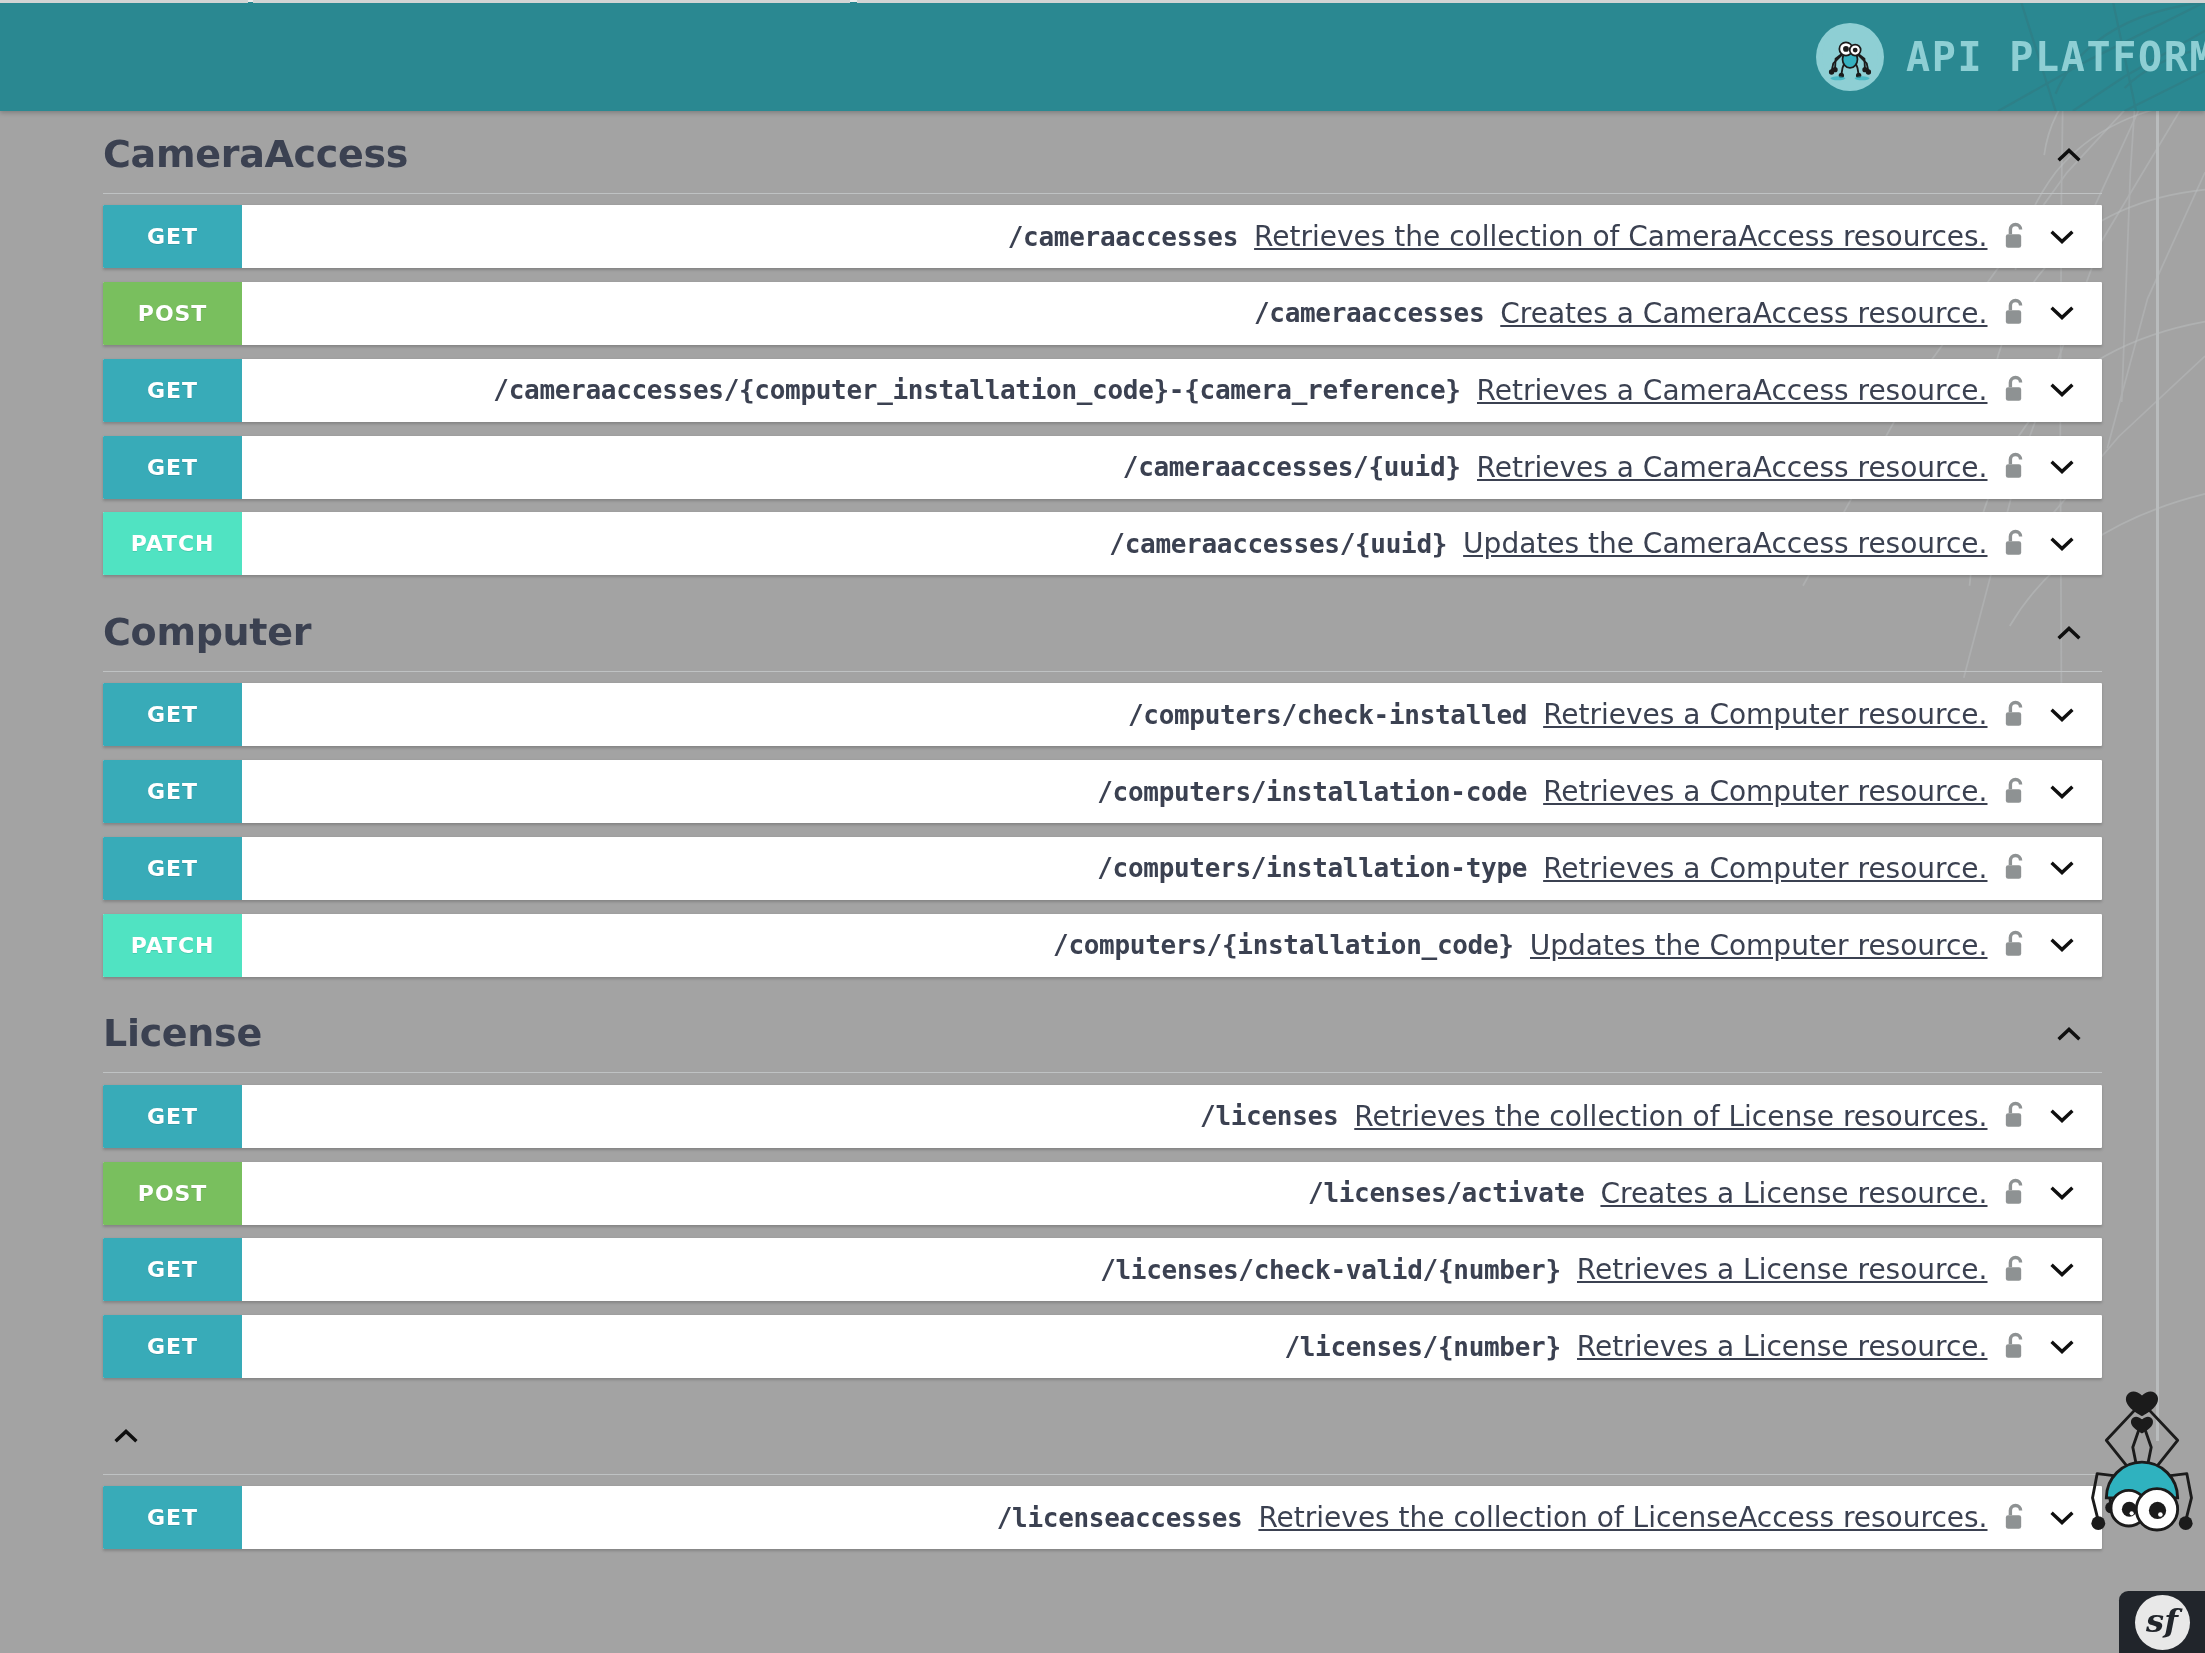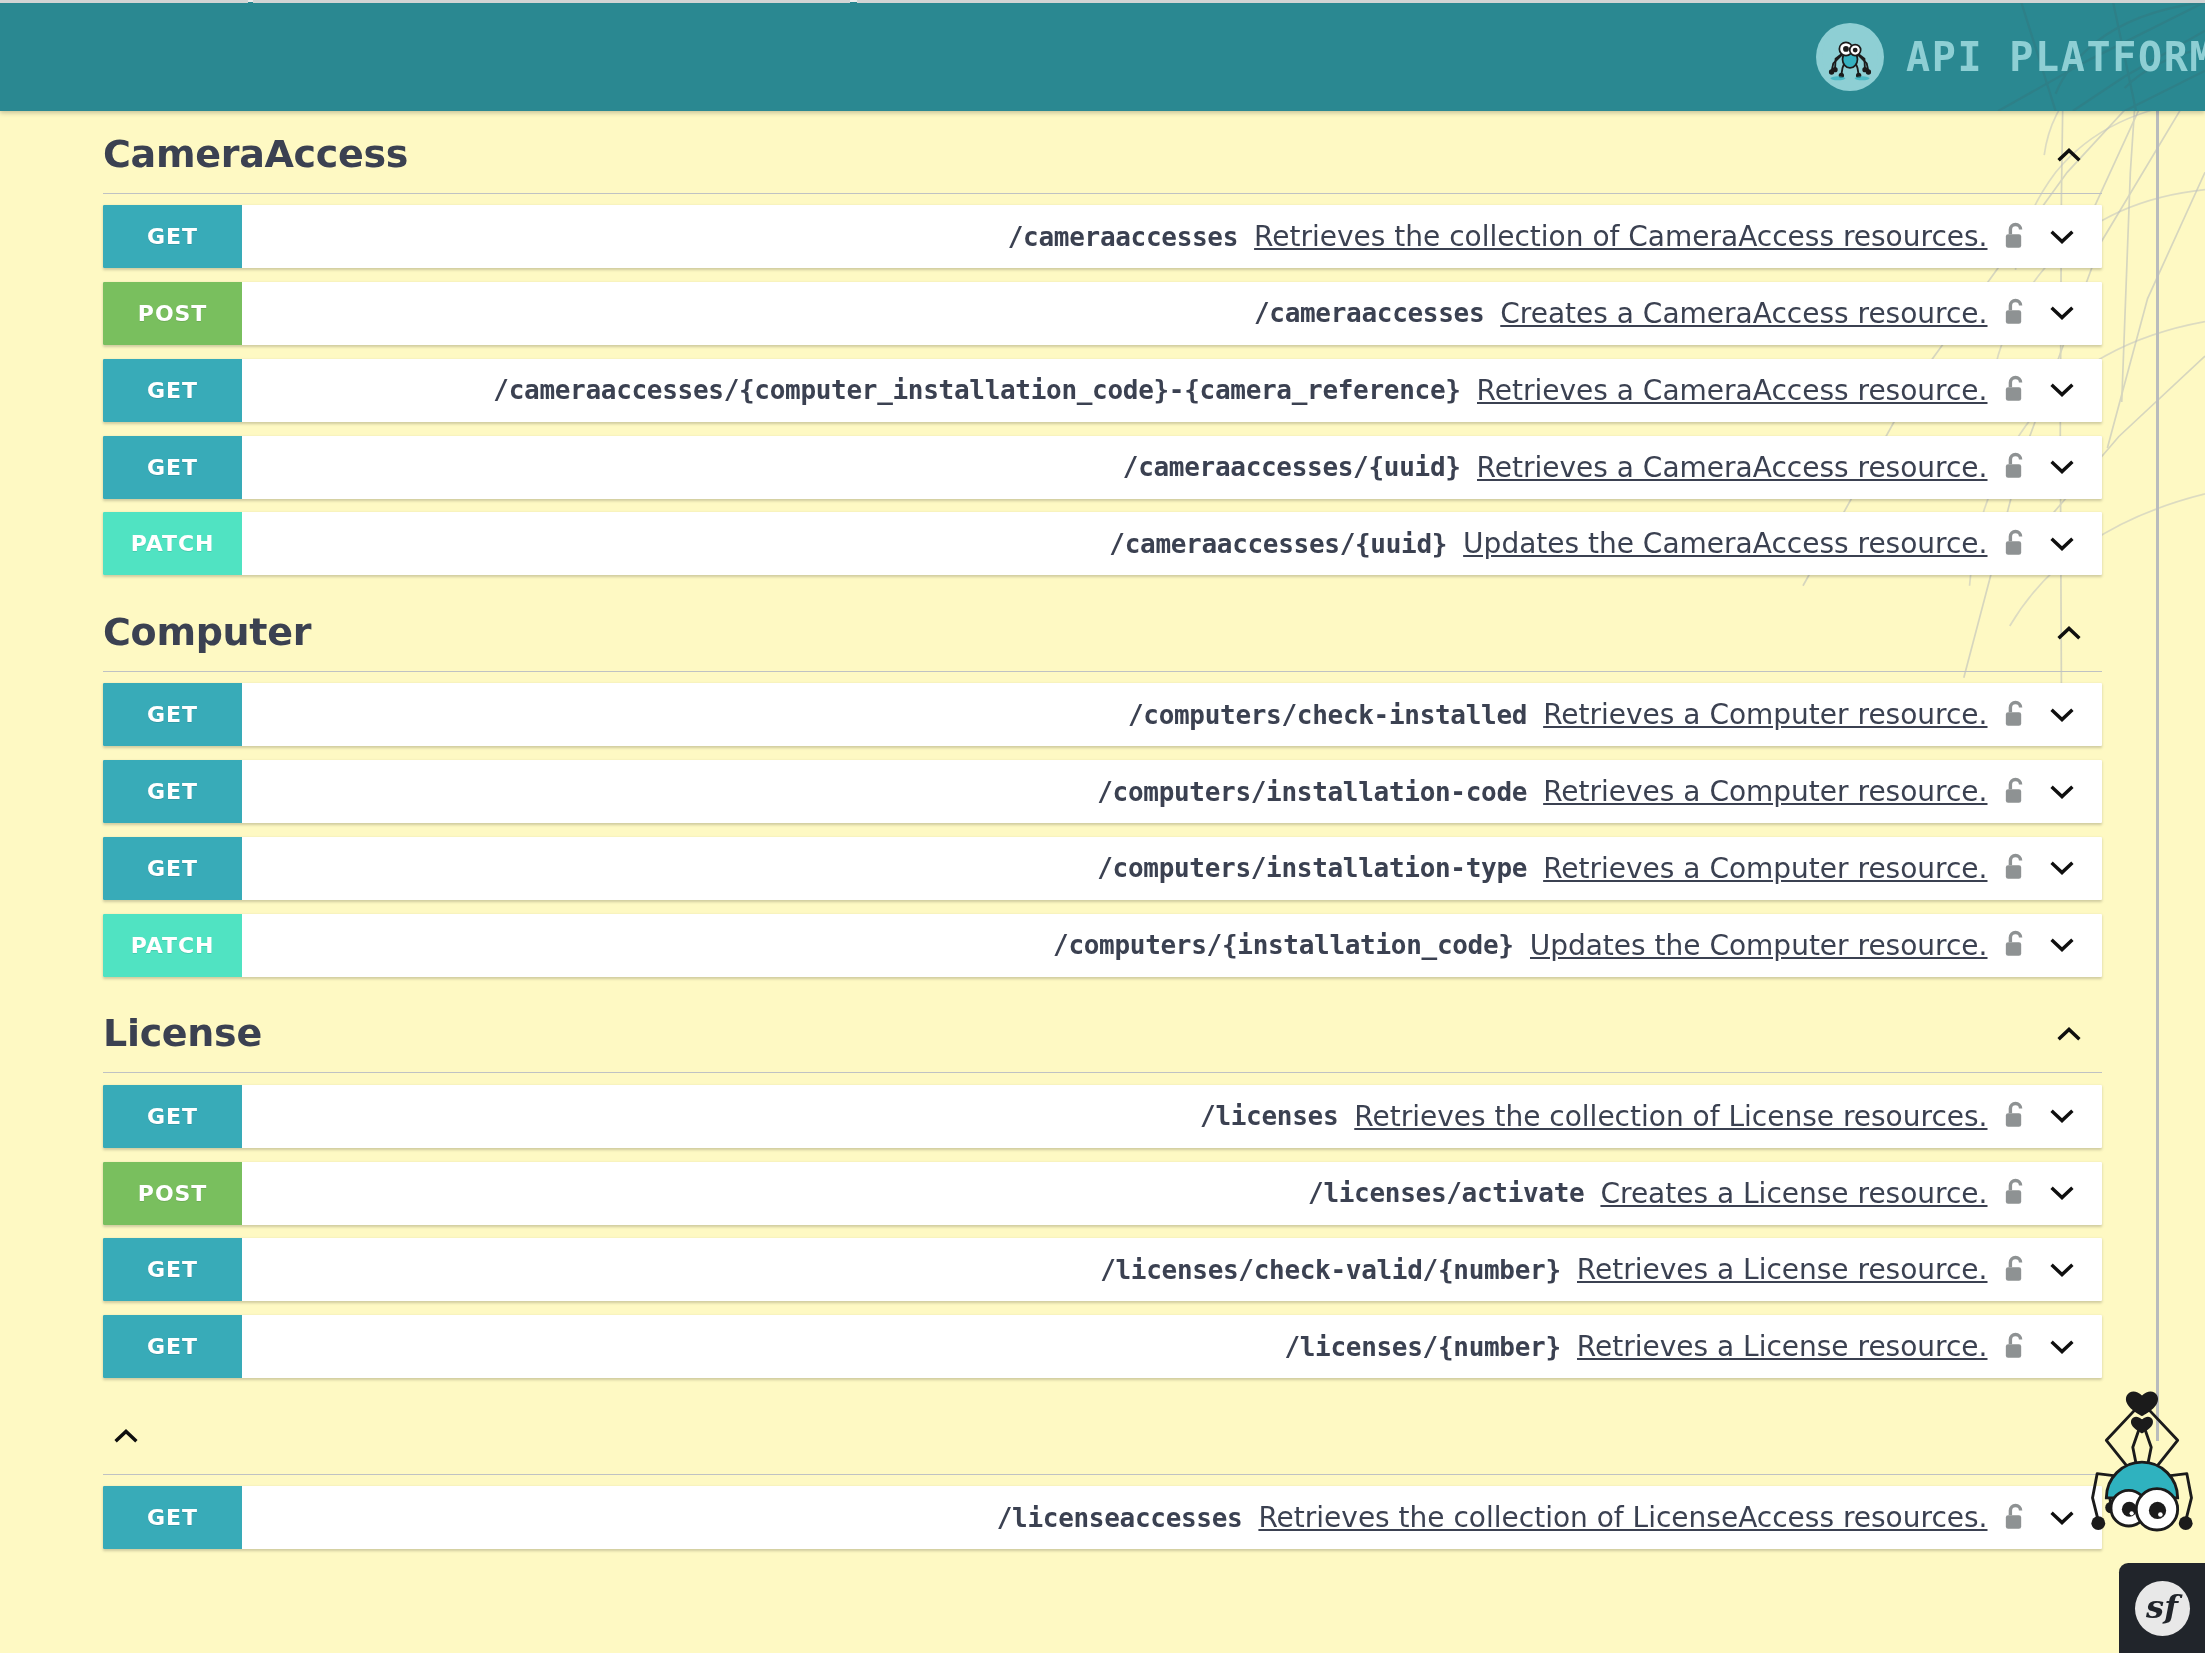--- a/index.html
+++ b/index.html
@@ -10,21 +10,21 @@
     height: 1654px;
     overflow: hidden;
     background: #ededed;
     font-family: "Liberation Sans", sans-serif;
   }
 
   #page {
     position: relative;
     width: 2205px;
     height: 1654px;
-    background: #fef9c3;
+    background: #a3a3a3;
     overflow: hidden;
   }
 
   
   .web-layer {
     position: absolute;
     top: 0; right: 0;
     width: 804px; height: 1654px;
     pointer-events: none;
     z-index: 0;
@@ -207,21 +207,21 @@
     left: 2073px; top: 1385px;
     width: 138px; height: 190px;
     z-index: 9;
     pointer-events: none;
   }
 
   
   #sf-toolbar {
     position: absolute;
     right: 0; bottom: 0;
-    width: 86px; height: 91px;
+    width: 86px; height: 63px;
     background: #21252b;
     border-radius: 9.2px 0 0 0;
     z-index: 12;
     display: flex; align-items: center; justify-content: center;
     cursor: pointer;
   }
   #sf-toolbar .sf-circle {
     width: 55px; height: 55px;
     border-radius: 50%;
     background: #e8e8e8;

